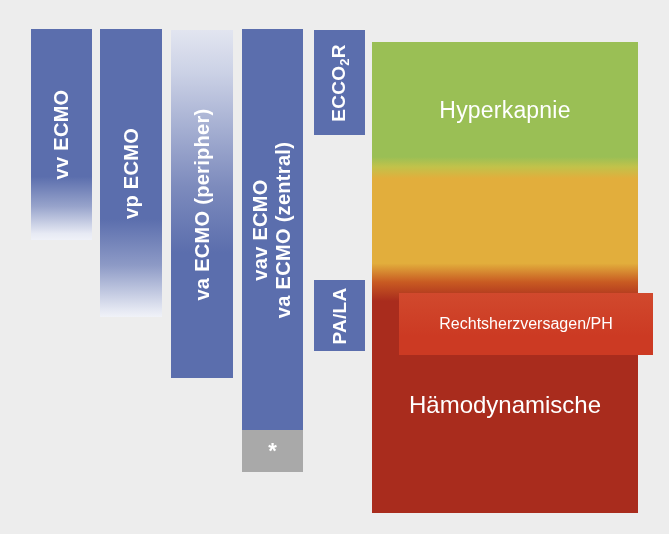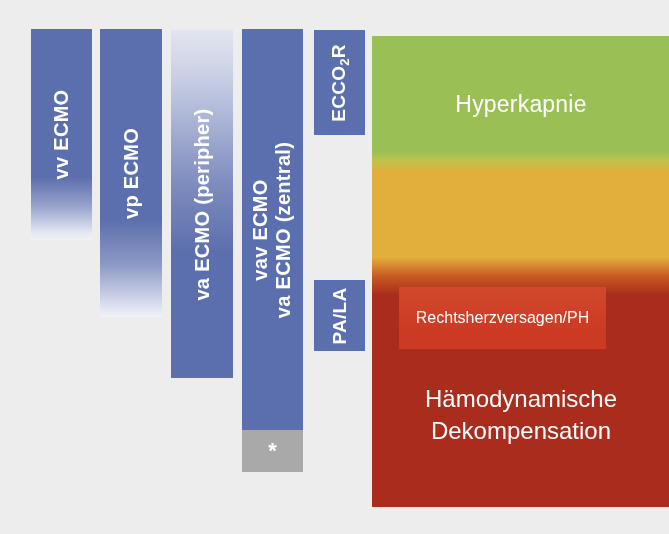--- a/index.html
+++ b/index.html
@@ -34,37 +34,36 @@
     position:absolute; display:flex; align-items:center; justify-content:center;
     color:#ffffff; font-size:22px; font-weight:600; }
 
   
   #box-ecco { left:314px; top:30px;  width:51px; height:105px; background:#5b6ead; }
   #box-pala { left:314px; top:280px; width:51px; height:71px;  background:#5b6ead; }
   #box-ecco .rot, #box-pala .rot { font-size:19px; }
 
   
   #panel {
-    position:absolute; left:372px; top:36px; width:266px; height:471px;
+    position:absolute; left:372px; top:42px; width:266px; height:471px;
     background:linear-gradient(180deg,
       #9abf55 0%, #9abf55 24.4%,
       #c2c24a 26.5%,
       #e2ae3c 29%, #e2ae3c 47%,
       #c85a22 51%,
       #a92c1d 55%, #a92c1d 100%);
-    padding-left:32px;
   }
   .zone-label {
     position:absolute; left:0; width:100%; text-align:center;
     color:#ffffff; font-size:23px; font-weight:400; letter-spacing:0.2px;
   }
   #label-hyperkapnie { top:55px; }
   #label-hypoxie     { top:168px; }
   #rechts-box {
-    position:absolute; left:27px; top:251px; width:207px; height:62px;
+    position:absolute; left:27px; top:251px; width:254px; height:62px;
     background:linear-gradient(180deg,#d1492d 0%,#cc3a23 70%);
     display:flex; align-items:center; justify-content:center;
     color:#ffffff; font-size:16px; font-weight:400;
   }
   #label-haemo {
     position:absolute; left:0; top:347px; width:100%; text-align:center;
     color:#ffffff; font-size:24px; font-weight:400; line-height:32px;
   }
   #label-haemo div { white-space:nowrap; }
 </style>
@@ -104,17 +103,16 @@
     <span class="rot">PA/LA</span>
   </div>
 
   <div id="panel">
     <div class="zone-label" id="label-hyperkapnie">Hyperkapnie</div>
     <div id="rechts-box">
       <span>Rechtsherzversagen/PH</span>
     </div>
     <div id="label-haemo">
       <div>Hämodynamische</div>
-      <div>Dekompensation</div>
     </div>
   </div>
 
 </div>
 
 </body></html>

